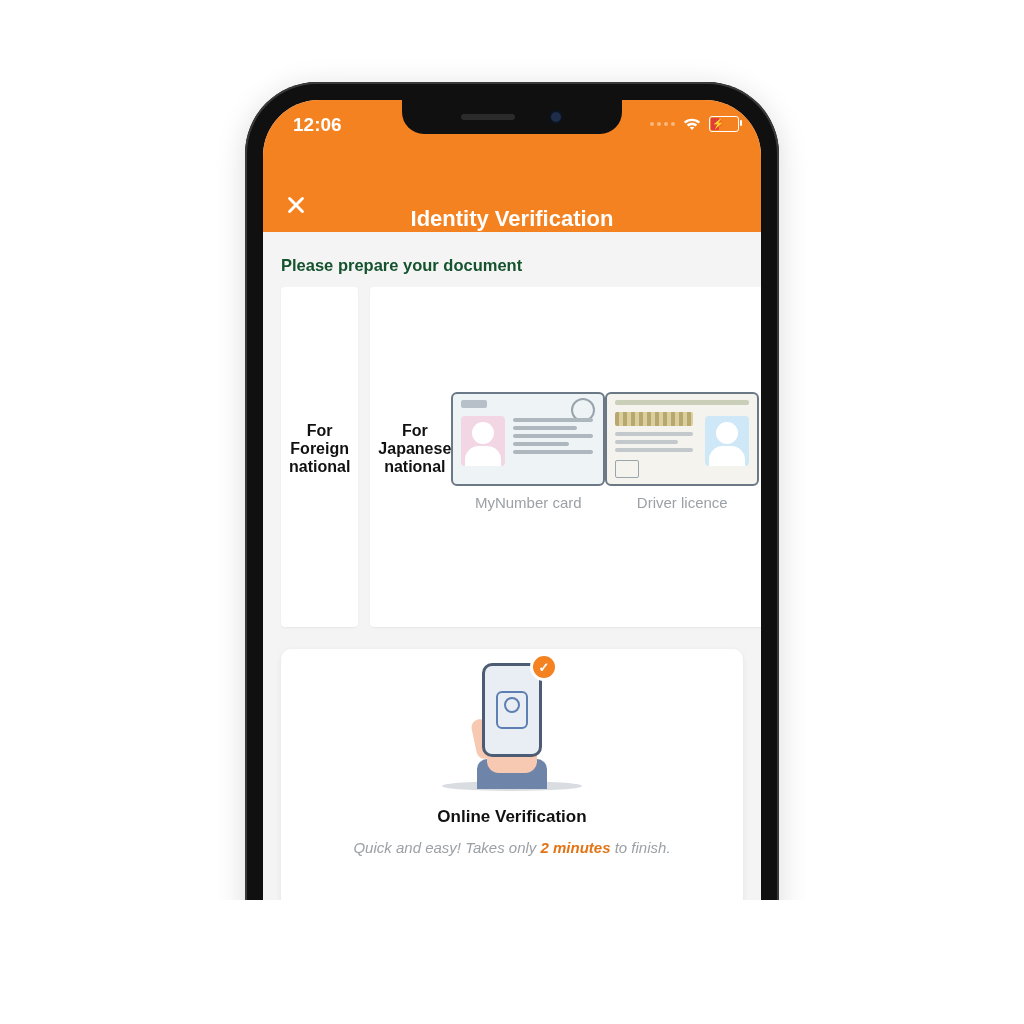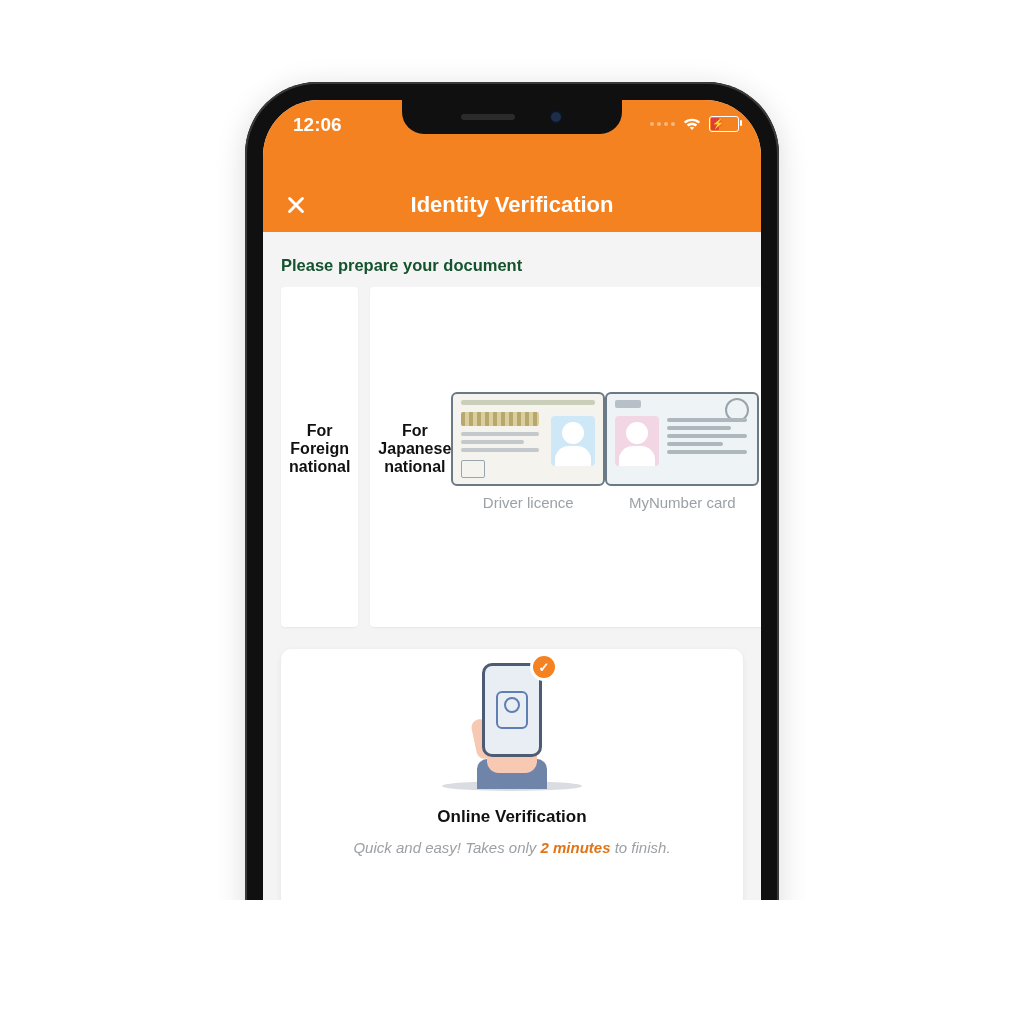--- a/index.html
+++ b/index.html
@@ -57,21 +57,21 @@
   .status-right{display:flex;align-items:center;gap:8px;margin-top:2px;}
   .dots{display:flex;gap:3px;opacity:.6;}
   .dots span{width:4px;height:4px;border-radius:50%;background:rgba(255,255,255,.7);}
   .wifi{width:18px;height:14px;}
   .batt{width:28px;height:14px;border:1.5px solid #fff;border-radius:3px;position:relative;display:flex;align-items:center;}
   .batt::after{content:"";position:absolute;right:-4px;top:3px;width:2px;height:6px;background:#fff;border-radius:1px;}
   .batt .bolt{color:#fff;font-size:10px;margin-left:2px;line-height:1;filter:drop-shadow(0 0 1px #E03D3D);}
   .batt .fill{position:absolute;left:1px;top:1px;bottom:1px;width:8px;background:#E03D3D;border-radius:1px;}
   .header{
     background:var(--orange);color:#fff;
-    display:flex;align-items:center;justify-content:center;
+    display:flex;align-items:flex-end;justify-content:center;
     position:relative;height:54px;font-size:22px;font-weight:700;
   }
   .header .close{
     position:absolute;left:20px;top:50%;transform:translateY(-50%);
     width:26px;height:26px;display:flex;align-items:center;justify-content:center;cursor:pointer;
   }
   .header .close svg{width:22px;height:22px;stroke:#fff;stroke-width:3.2;stroke-linecap:round;}
   .content{padding:24px 18px 18px;}
   .notice{color:var(--orange-deep);font-weight:600;font-size:17.5px;line-height:1.45;margin-bottom:26px;}
   .prep{color:#14532d;font-weight:700;font-size:16.5px;margin-bottom:12px;}
@@ -171,49 +171,49 @@
         <div class="prep">Please prepare your document</div>
 
         <div class="grid">
 
           <div class="option">
             <h4>For Foreign national</h4>
           </div>
 
           <div class="option">
             <h4>For Japanese national</h4>
-            <div class="doc">
-              <div class="card-illus" style="height:90px;background:#f4f3ee;">
-                <div style="position:absolute;left:8px;top:6px;right:8px;height:5px;background:#c9cfb8;border-radius:2px;"></div>
-                <div style="position:absolute;left:8px;top:18px;right:64px;height:14px;background:repeating-linear-gradient(90deg,#b8a86e 0 4px,#d9cf9f 4px 8px);border-radius:2px;"></div>
-                <div style="position:absolute;left:8px;top:38px;right:64px;display:flex;flex-direction:column;gap:4px;">
-                  <span style="height:4px;background:#c3c8cc;border-radius:2px;"></span>
-                  <span style="height:4px;background:#c3c8cc;border-radius:2px;width:80%"></span>
-                  <span style="height:4px;background:#c3c8cc;border-radius:2px;"></span>
-                </div>
-                <div style="position:absolute;left:8px;bottom:6px;width:22px;height:16px;border:1.5px solid #9aa4ad;border-radius:2px;"></div>
-                <div class="avatar" style="right:8px;top:22px;"></div>
-              </div>
-              <div class="label">Driver licence</div>
-            </div>
             <div class="doc">
               <div class="card-illus" style="height:90px;">
                 <div style="position:absolute;left:8px;top:6px;width:26px;height:8px;background:#b7c0c8;border-radius:2px;"></div>
                 <div style="position:absolute;right:8px;top:4px;width:20px;height:20px;border:2px solid #9aa4ad;border-radius:50%;"></div>
                 <div class="avatar" style="left:8px;top:22px;background:#f3d6e4;"></div>
                 <div style="position:absolute;left:60px;top:24px;right:10px;display:flex;flex-direction:column;gap:4px;">
                   <span style="height:4px;background:#aeb6be;border-radius:2px;"></span>
                   <span style="height:4px;background:#aeb6be;border-radius:2px;width:80%"></span>
                   <span style="height:4px;background:#aeb6be;border-radius:2px;"></span>
                   <span style="height:4px;background:#aeb6be;border-radius:2px;width:70%"></span>
                   <span style="height:4px;background:#aeb6be;border-radius:2px;"></span>
                 </div>
               </div>
               <div class="label">MyNumber card</div>
             </div>
+            <div class="doc">
+              <div class="card-illus" style="height:90px;background:#f4f3ee;">
+                <div style="position:absolute;left:8px;top:6px;right:8px;height:5px;background:#c9cfb8;border-radius:2px;"></div>
+                <div style="position:absolute;left:8px;top:18px;right:64px;height:14px;background:repeating-linear-gradient(90deg,#b8a86e 0 4px,#d9cf9f 4px 8px);border-radius:2px;"></div>
+                <div style="position:absolute;left:8px;top:38px;right:64px;display:flex;flex-direction:column;gap:4px;">
+                  <span style="height:4px;background:#c3c8cc;border-radius:2px;"></span>
+                  <span style="height:4px;background:#c3c8cc;border-radius:2px;width:80%"></span>
+                  <span style="height:4px;background:#c3c8cc;border-radius:2px;"></span>
+                </div>
+                <div style="position:absolute;left:8px;bottom:6px;width:22px;height:16px;border:1.5px solid #9aa4ad;border-radius:2px;"></div>
+                <div class="avatar" style="right:8px;top:22px;"></div>
+              </div>
+              <div class="label">Driver licence</div>
+            </div>
           </div>
         </div>
 
         <div class="panel">
           <div class="illus">
             <div class="shadow"></div>
             <div class="sleeve"></div>
             <div class="hand"></div>
             <div class="thumb"></div>
             <div class="mini-phone">

